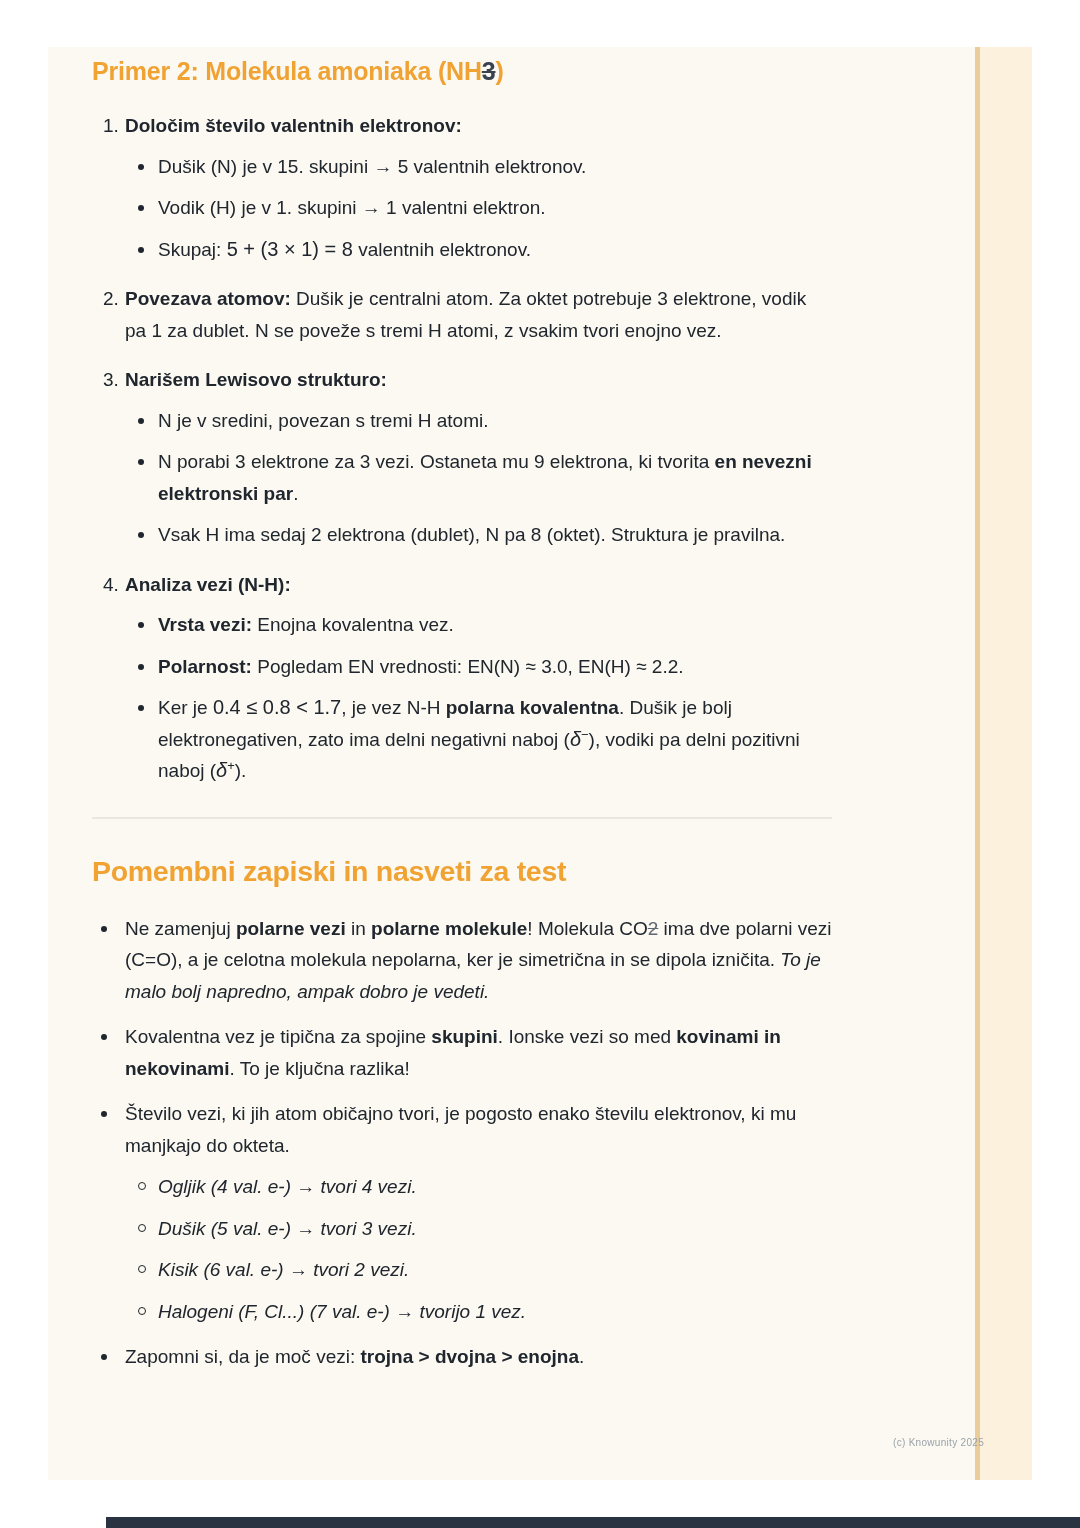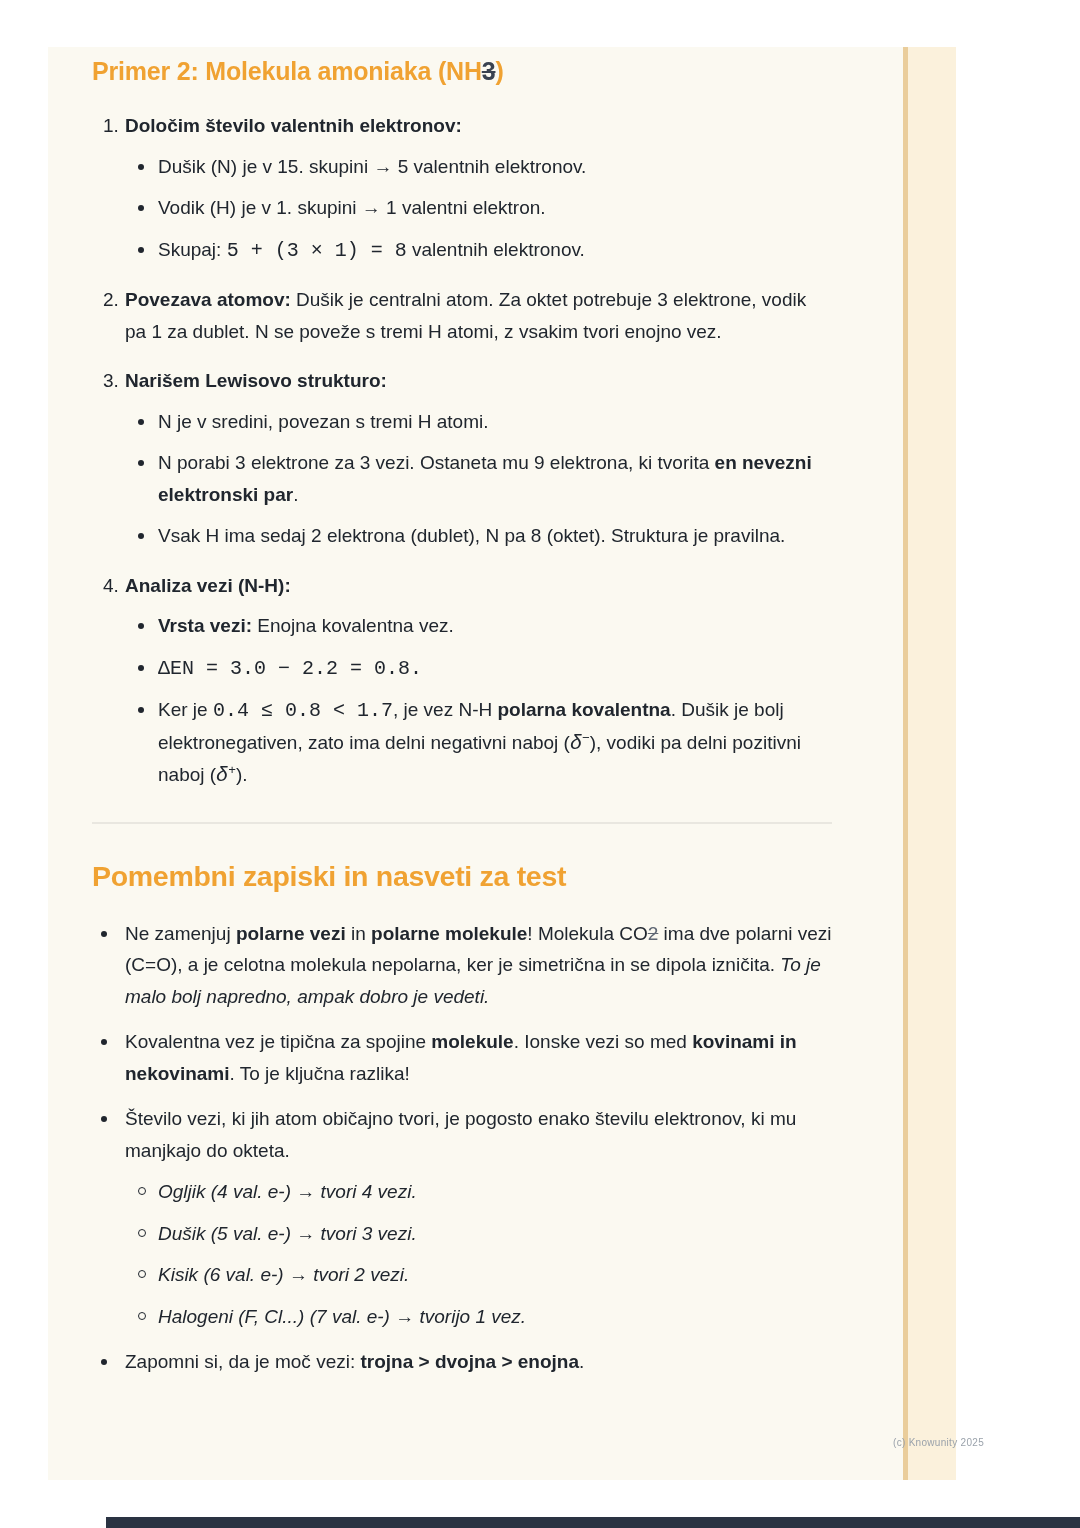--- a/index.html
+++ b/index.html
@@ -5,21 +5,21 @@
   * { box-sizing: border-box; }
   html, body { margin:0; padding:0; }
   body {
     width:1080px; height:1528px;
     position:relative;
     background:#ffffff;
     font-family:"Liberation Sans", sans-serif;
     color:#20262e;
     overflow:hidden;
   }
-  .sheet { position:absolute; left:48px; top:47px; width:908px; height:1433px; display:flex; }
+  .sheet { position:absolute; left:48px; top:47px; width:984px; height:1433px; display:flex; }
   .page-main { width:927px; background:#fbf9f1; }
   .page-rail { width:57px; background:#fbf1dc; border-left:5px solid #eacd9b; }
   .doc {
     width:740px;
     margin-left:44px;
     padding-top:8px;
     font-size:19px;
     line-height:31.5px;
   }
   h1 { font-size:25px; line-height:33px; font-weight:700; color:#f0a232; margin:0 0 22px 0; letter-spacing:-0.2px; }
@@ -36,21 +36,21 @@
 
   ul.notes { list-style:none; margin:0; padding:0; }
   li.note { position:relative; padding-left:33px; margin-bottom:14px; }
   li.note::before { content:""; position:absolute; left:9px; top:13px; width:6px; height:6px; border-radius:50%; background:#20262e; }
   ul.subs { list-style:none; margin:10px 0 0 0; padding:0;font-style:italic; }
   li.sub { position:relative; padding-left:33px; margin-bottom:10px; }
   li.sub::before { content:""; position:absolute; left:13px; top:11px; width:6px; height:6px; border-radius:50%; background:transparent; border:1.6px solid #20262e; }
 
   .run.b { font-weight:700; }
   .run.it { font-style:italic; }
-  .run.math { font-family:Liberation Mono, monospace; font-size:20px; }
+  .run.math { font-family:Liberation Sans, sans-serif; font-size:20px; }
   .run.strike { text-decoration:line-through; }
   .run.sup { vertical-align:super; font-size:0.68em; line-height:0; }
   .run.c-accent { color:#f0a232; }
   .run.c-dark { color:#3a4250; }
   .run.c-dim { color:#5f6774; }
 
   .watermark {
     position:absolute; left:893px; top:1437px;
     font-size:10px; color:#9aa2ab; letter-spacing:0.3px;
     z-index:5;
@@ -74,29 +74,29 @@
               <li class="bullet"><span class="run">Skupaj: </span><span class="run math">5 + (3 × 1) = 8</span><span class="run"> valentnih elektronov.</span></li>
             </ul></li>
           <li class="step"><span class="step-num">2.</span><span><span class="run b">Povezava atomov:</span><span class="run"> Dušik je centralni atom. Za oktet potrebuje 3 elektrone, vodik pa 1 za dublet. N se poveže s tremi H atomi, z vsakim tvori enojno vez.</span></span></li>
           <li class="step"><span class="step-num">3.</span><span><span class="run b">Narišem Lewisovo strukturo:</span></span><ul class="bullets">
               <li class="bullet"><span class="run">N je v sredini, povezan s tremi H atomi.</span></li>
               <li class="bullet"><span class="run">N porabi 3 elektrone za 3 vezi. Ostaneta mu 9 elektrona, ki tvorita </span><span class="run b">en nevezni elektronski par</span><span class="run">.</span></li>
               <li class="bullet"><span class="run">Vsak H ima sedaj 2 elektrona (dublet), N pa 8 (oktet). Struktura je pravilna.</span></li>
             </ul></li>
           <li class="step"><span class="step-num">4.</span><span><span class="run b">Analiza vezi (N-H):</span></span><ul class="bullets">
               <li class="bullet"><span class="run b">Vrsta vezi:</span><span class="run"> Enojna kovalentna vez.</span></li>
-              <li class="bullet"><span class="run math">ΔEN = 3.0 − 2.2 = 0.8.</span></li>
+              <li class="bullet"><span class="run b">Polarnost:</span><span class="run"> Pogledam EN vrednosti: EN(N) ≈ 3.0, EN(H) ≈ 2.2.</span></li>
               <li class="bullet"><span class="run">Ker je </span><span class="run math">0.4 ≤ 0.8 &lt; 1.7</span><span class="run">, je vez N-H </span><span class="run b">polarna kovalentna</span><span class="run">. Dušik je bolj elektronegativen, zato ima delni negativni naboj (</span><span class="run it math">δ</span><span class="run math sup">−</span><span class="run">), vodiki pa delni pozitivni naboj (</span><span class="run it math">δ</span><span class="run math sup">+</span><span class="run">).</span></li>
             </ul></li>
         </ol>
       <div class="divider"></div>
       <h2 id="h2">Pomembni zapiski in nasveti za test</h2>
       <ul class="notes" id="notes">
           <li class="note"><span><span class="run">Ne zamenjuj </span><span class="run b">polarne vezi</span><span class="run"> in </span><span class="run b">polarne molekule</span><span class="run">! Molekula CO</span><span class="run strike c-dim">2</span><span class="run"> ima dve polarni vezi (C=O), a je celotna molekula nepolarna, ker je simetrična in se dipola izničita. </span><span class="run it">To je malo bolj napredno, ampak dobro je vedeti.</span></span></li>
-          <li class="note"><span><span class="run">Kovalentna vez je tipična za spojine </span><span class="run b">molekule</span><span class="run">. Ionske vezi so med </span><span class="run b">kovinami in nekovinami</span><span class="run">. To je ključna razlika!</span></span></li>
+          <li class="note"><span><span class="run">Kovalentna vez je tipična za spojine </span><span class="run b">skupini</span><span class="run">. Ionske vezi so med </span><span class="run b">kovinami in nekovinami</span><span class="run">. To je ključna razlika!</span></span></li>
           <li class="note"><span><span class="run">Število vezi, ki jih atom običajno tvori, je pogosto enako številu elektronov, ki mu manjkajo do okteta.</span></span><ul class="subs">
               <li class="sub"><span class="run">Ogljik (4 val. e-) → tvori 4 vezi.</span></li>
               <li class="sub"><span class="run">Dušik (5 val. e-) → tvori 3 vezi.</span></li>
               <li class="sub"><span class="run">Kisik (6 val. e-) → tvori 2 vezi.</span></li>
               <li class="sub"><span class="run">Halogeni (F, Cl...) (7 val. e-) → tvorijo 1 vez.</span></li>
             </ul></li>
           <li class="note"><span><span class="run">Zapomni si, da je moč vezi: </span><span class="run b">trojna &gt; dvojna &gt; enojna</span><span class="run">.</span></span></li>
         </ul>
     </div>
   </div>

